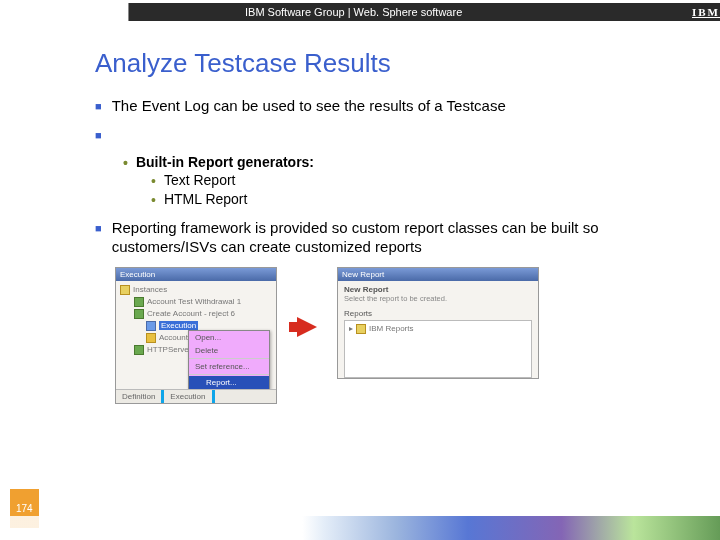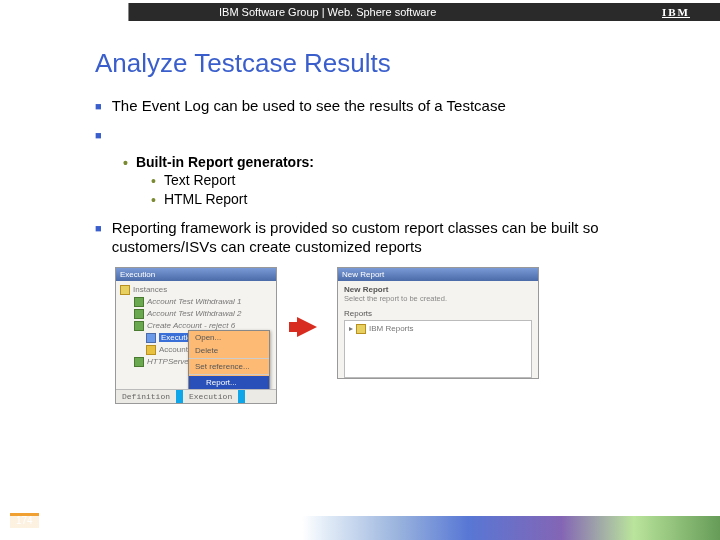--- a/index.html
+++ b/index.html
@@ -8,30 +8,29 @@
     width: 720px;
     height: 540px;
     position: relative;
     background: #fff;
     overflow: hidden;
   }
   .topbar {
     background: #2a2a2a;
     color: #fff;
     font-size: 11px;
-    padding: 3px 0 3px 90px;
+    padding: 3px 0 3px 116px;
     display: flex;
     align-items: center;
     justify-content: space-between;
     border-left: 1px solid #888;
     margin-left: 128px;
     position: relative;
   }
   .ibm-logo {
-    margin-right: 30px;
     font-weight: bold;
     letter-spacing: 2px;
     font-family: serif;
     text-decoration: underline;
   }
   .slide-title {
     color: #3a5fcd;
     font-size: 26px;
     font-weight: normal;
     margin: 22px 0 18px 95px;
@@ -77,42 +76,42 @@
   .panel-left { width: 160px; height: 135px; }
   .panel-right { width: 200px; height: 110px; }
   .panel-header {
     background: linear-gradient(#7a9ad6, #4a6aa8);
     color: #fff;
     font-size: 8px;
     padding: 2px 4px;
   }
   .tree { padding: 3px 2px 0 4px; }
   .tree-row { display:flex; align-items:center; gap:3px; padding:1px 0; }
-  .tree-row.sub { padding-left: 14px; font-style: italic; }
+  .tree-row.sub { padding-left: 14px; }
   .tree-row.sub2 { padding-left: 26px; }
   .hl { background: #3a6fd8; color:#fff; padding:0 2px; }
   .ctx-menu {
     position:absolute;
     left: 72px; top: 62px;
-    background:#fdba74;
+    background:#f0abfc;
     border:1px solid #888;
     box-shadow: 1px 1px 3px rgba(0,0,0,0.3);
     width: 80px;
     font-size: 8px;
     color:#555;
   }
   .ctx-menu div { padding:2px 6px; border-bottom:0; }
   .ctx-menu .sep { border-top:1px solid #ccc; margin:1px 0; padding:0; height:0;}
   .ctx-menu .active { background:#2850b8; color:#fff;padding-left:17px; }
   .tabs {
     position:absolute; bottom:0; left:0; right:0;
     border-top:1px solid #bbb;
     display:flex; font-size:8px; background:#eceae4;
   }
-  .tabs div { padding:2px 6px; border-right:7px solid #0ea5e9; color:#666;font-family:Liberation Mono, monospace;}
+  .tabs div { padding:2px 6px; border-right:3px solid #0ea5e9; color:#666;}
   .right-body { padding:4px 6px; }
   .right-sub { font-size:7.5px; color:#888; margin-bottom:6px;}
   .reports-box {
     border:1px solid #bbb; background:#fff; height:52px; padding:2px 4px;
   }
   .arrow-wrap {
     width: 40px; display:flex; align-items:center; justify-content:center;
     margin-top: 50px;
   }
   .arrow {
@@ -128,21 +127,21 @@
     left:-28px; top:-5px;
     width:10px; height:10px;
     background:#d72c1f;
   }
   .page-num {
     position:absolute;
     left: 10px; bottom: 12px;
     background: #f0a030;
     color:#fff;
     font-size: 10px;
-    padding: 2px 6px;
+    padding: 14px 6px;
   }
   .footer-deco {
     position:absolute;
     bottom:0; left:0; right:0;
     height: 24px;
     background: linear-gradient(90deg,
       #fff 0%, #fff 42%,
       #dfeaf7 45%, #8aa8d8 55%,
       #3a5fcd 65%, #6e4aa8 78%,
       #aee08a 88%, #4a8a3a 100%);
@@ -199,24 +198,20 @@
   <div class="panel panel-left">
     <div class="panel-header">Execution</div>
     <div class="tree">
       <div class="tree-row">
           <span class="ico fld"></span>
           <span>Instances</span>
         </div>
       <div class="tree-row sub">
           <span class="ico"></span>
           <span>Account Test Withdrawal 1</span>
-        </div>
-      <div class="tree-row sub">
-          <span class="ico"></span>
-          <span>Account Test Withdrawal 2</span>
         </div>
       <div class="tree-row sub">
           <span class="ico"></span>
           <span>Create Account - reject 6</span>
         </div>
       <div class="tree-row sub2">
           <span class="ico b"></span>
           <span class="hl">Execution</span>
         </div>
       <div class="tree-row sub2">

